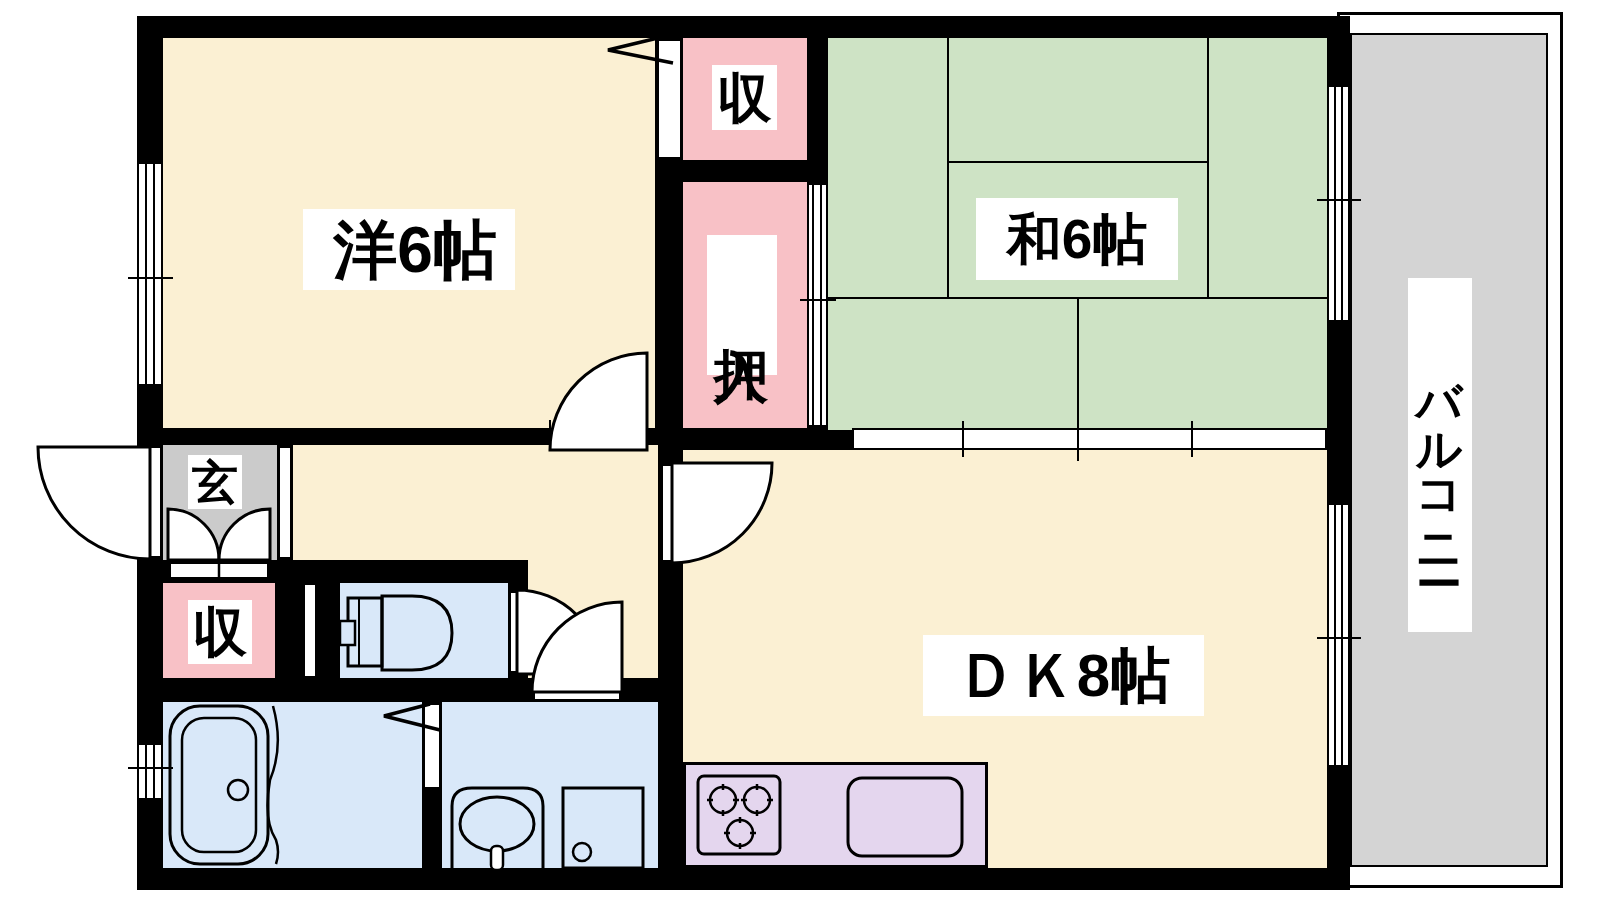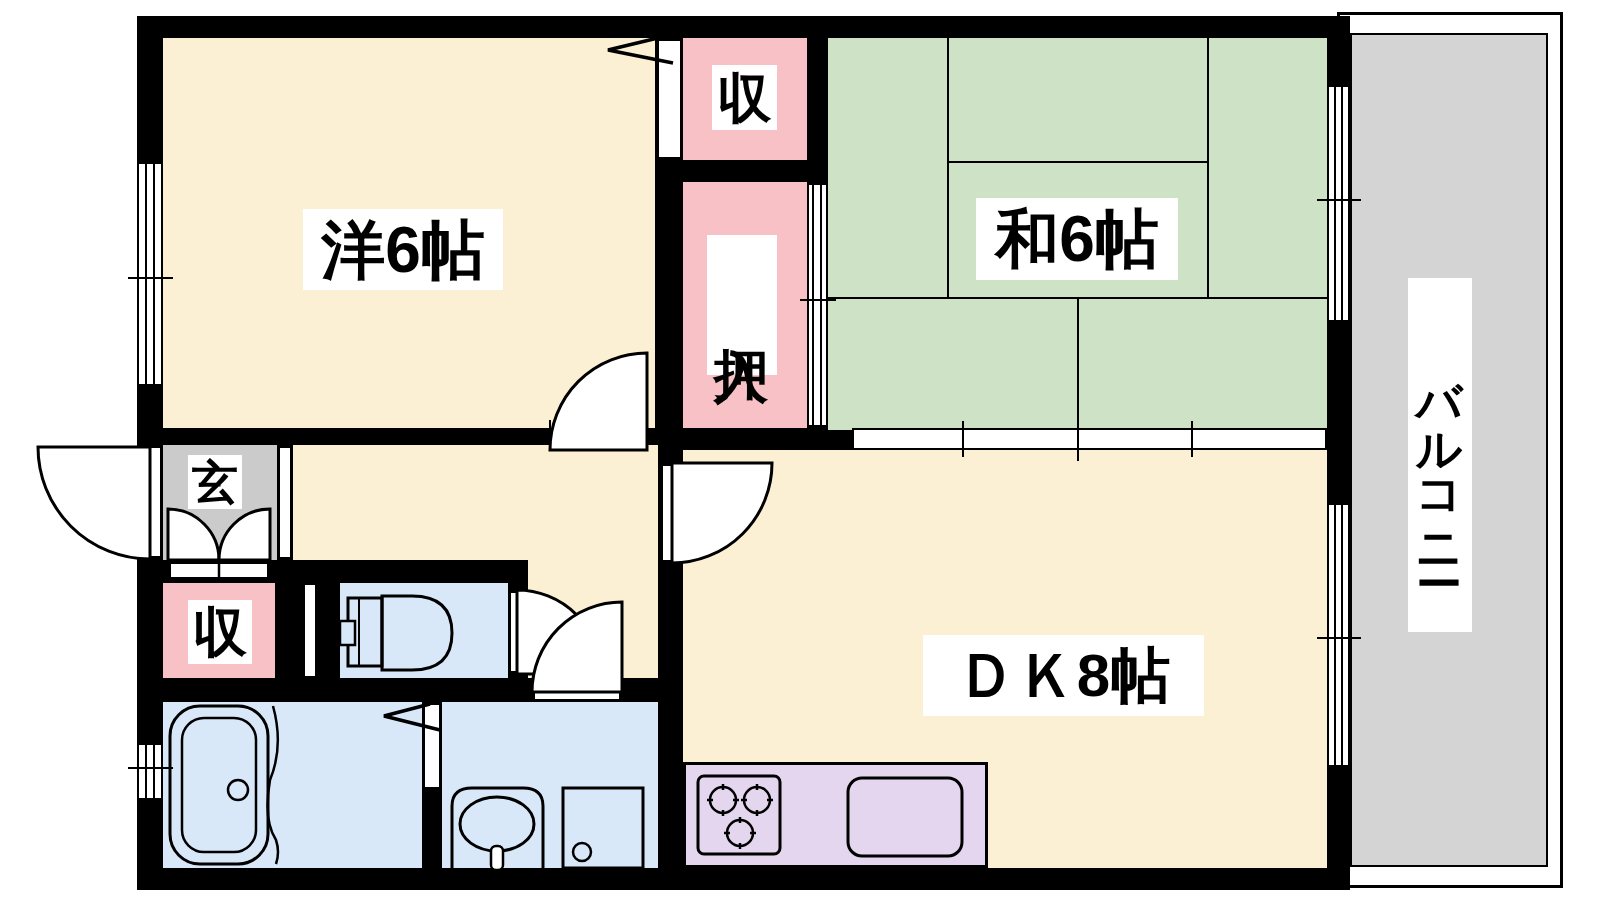--- a/index.html
+++ b/index.html
@@ -143,21 +143,21 @@
           <line x1="767" y1="800" x2="773" y2="800"></line>
         <line x1="740" y1="817" x2="740" y2="823"></line>
           <line x1="740" y1="843" x2="740" y2="849"></line>
         <line x1="724" y1="833" x2="730" y2="833"></line>
           <line x1="750" y1="833" x2="756" y2="833"></line>
       </g>
       <rect x="848" y="778" width="114" height="78" rx="14"></rect>
     </g>
   </svg>
 
-  <div class="lbl h" style="left:303px;top:209px;width:200px;height:81px;font-size:64px;">洋6帖</div>
-  <div class="lbl h" style="left:976px;top:198px;width:202px;height:82px;font-size:64px;">和6帖</div>
+  <div class="lbl h" style="left:303px;top:209px;width:200px;height:81px;font-size:64px;padding-left:12px;">洋6帖</div>
+  <div class="lbl h" style="left:976px;top:198px;width:202px;height:82px;font-size:55px;">和6帖</div>
   <div class="lbl h" style="left:923px;top:599px;width:281px;height:81px;font-size:60px;margin-top:36px;">ＤＫ8帖</div>
   <div class="lbl v" style="left:1408px;top:278px;width:64px;height:354px;font-size:46px;">バルコニー</div>
   <div class="lbl h" style="left:188px;top:455px;width:54px;height:54px;font-size:46px;">玄</div>
   <div class="lbl h" style="left:712px;top:65px;width:65px;height:65px;font-size:54px;">収</div>
   <div class="lbl v" style="left:707px;top:235px;width:70px;height:140px;font-size:54px;">押入</div>
   <div class="lbl h" style="left:188px;top:600px;width:64px;height:64px;font-size:54px;">収</div>
 </div>
 
 </body></html>

